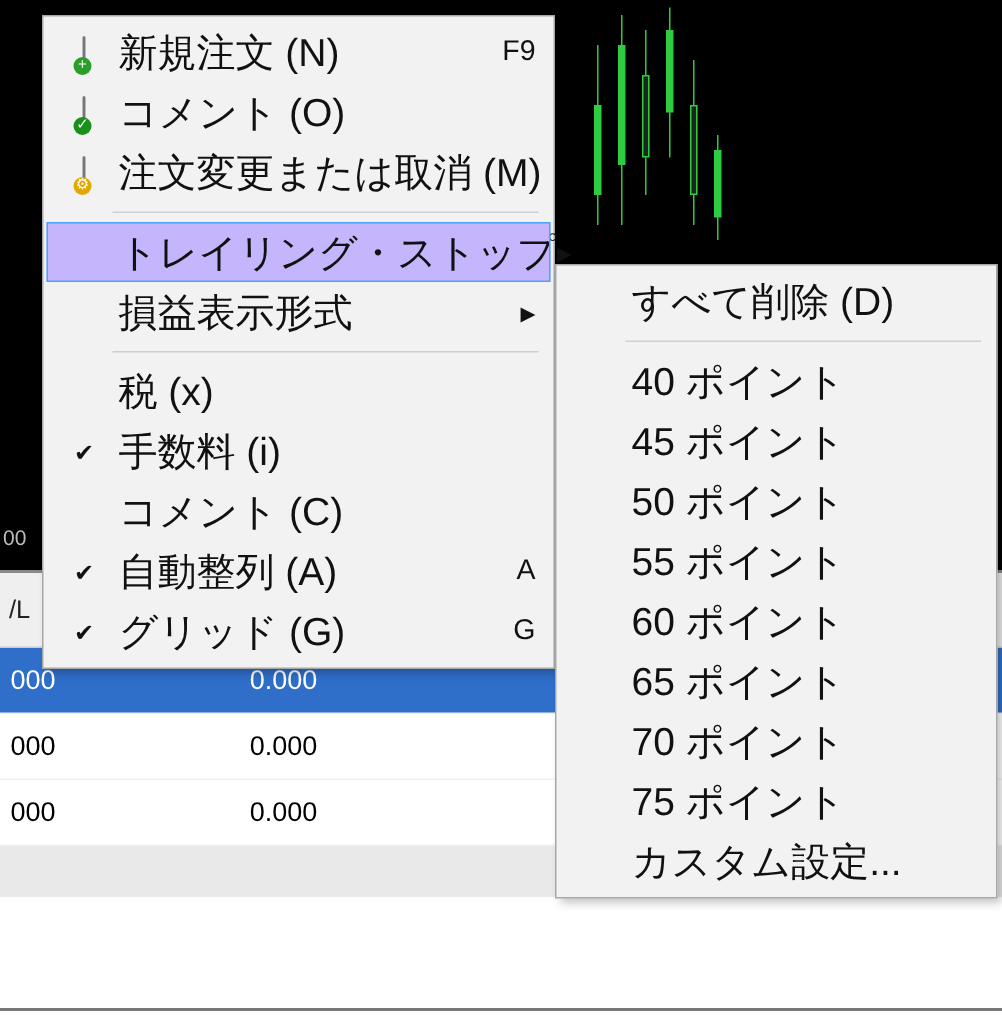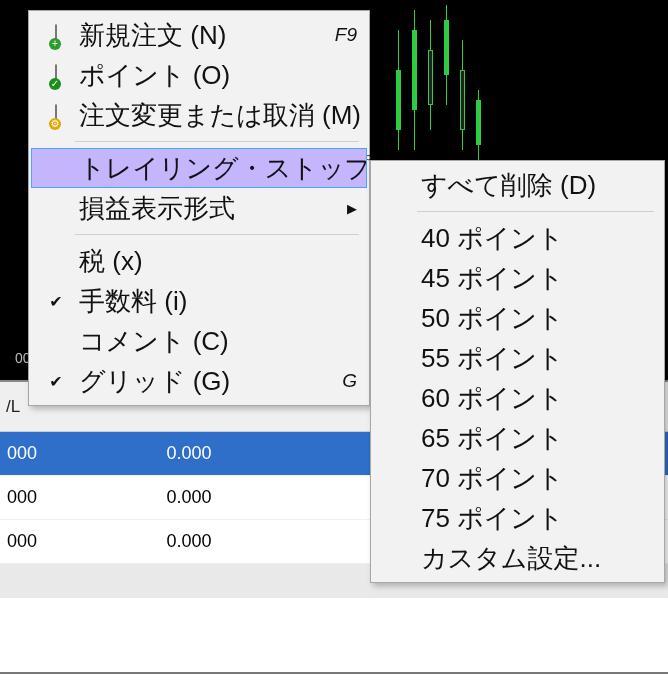--- a/index.html
+++ b/index.html
@@ -27,21 +27,21 @@
     background: #2ecc40;
   }
   .chart-bg .wick {
     position: absolute;
     width: 1px;
     background: #2ecc40;
   }
   .chart-bg .down { background: #222; border:1px solid #2ecc40; }
   .axis-label {
     position: absolute;
-    left: 15px;
+    left: 2px;
     color: #bbb;
     font-size: 14px;
   }
 
   
   .table-zone {
     position: absolute;
     left: 0; right: 0;
     top: 380px; bottom: 0;
     background: #fff;
@@ -83,21 +83,21 @@
     box-shadow: 3px 3px 6px rgba(0,0,0,.25);
     padding: 4px 2px;
   }
   #menu1 {
     left: 28px;
     top: 10px;
     width: 342px;
   }
   #menu2 {
     left: 370px;
-    top: 160px;
+    top: 176px;
     width: 295px;
   }
   .mi {
     height: 40px;
     display: flex;
     align-items: center;
     padding: 0 10px 0 8px;
     position: relative;
     color: #111;
     white-space: nowrap;
@@ -111,21 +111,20 @@
   }
   .mi .lbl {
     flex: 1;
     padding-left: 6px;
     font-size: 26px;
   }
   .mi .accel {
     font-size: 19px;
     color: #111;
     padding-left: 10px;
-    font-style: italic;
   }
   .mi .sub {
     width: 16px;
     text-align: right;
     font-size: 13px;
     color: #111;
   }
   .mi.highlight {
     background: #c4b5fd;
     outline: 1px solid #4aa3ff;
@@ -219,21 +218,21 @@
       <span class="ick">
         <span><span class="doc-ico"><span class="badge plus">+</span></span></span>
       </span>
       <span class="lbl">新規注文 (N)</span>
       <span class="accel">F9</span>
     </div>
     <div class="mi">
       <span class="ick">
         <span><span class="doc-ico"><span class="badge ok">✓</span></span></span>
       </span>
-      <span class="lbl">ポイント (O)</span>
+      <span class="lbl">コメント (O)</span>
     </div>
     <div class="mi">
       <span class="ick">
         <span><span class="doc-ico"><span class="badge warn">⚙</span></span></span>
       </span>
       <span class="lbl">注文変更または取消 (M)</span>
     </div>
     <div class="sep"></div>
     <div class="mi highlight">
       <span class="ick"></span>
@@ -257,20 +256,27 @@
       <span class="lbl">手数料 (i)</span>
     </div>
     <div class="mi">
       <span class="ick"></span>
       <span class="lbl">コメント (C)</span>
     </div>
     <div class="mi">
       <span class="ick">
         <span class="chk"></span>
       </span>
+      <span class="lbl">自動整列 (A)</span>
+      <span class="accel">A</span>
+    </div>
+    <div class="mi">
+      <span class="ick">
+        <span class="chk"></span>
+      </span>
       <span class="lbl">グリッド (G)</span>
       <span class="accel">G</span>
     </div>
   </div>
 
 <div class="menu" id="menu2">
     <div class="mi">
       <span class="ick"></span>
       <span class="lbl">すべて削除 (D)</span>
     </div>

